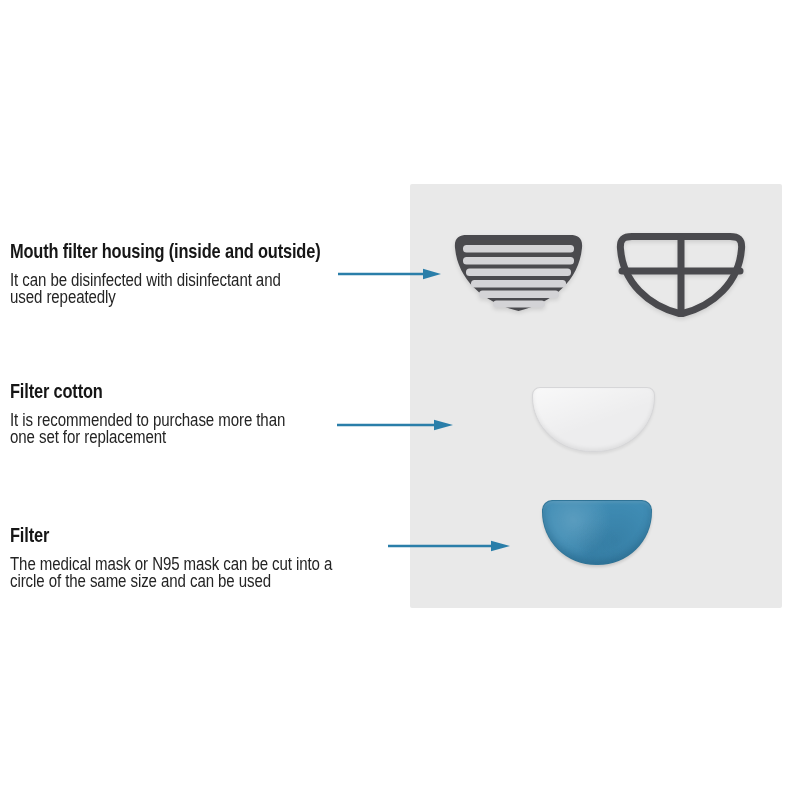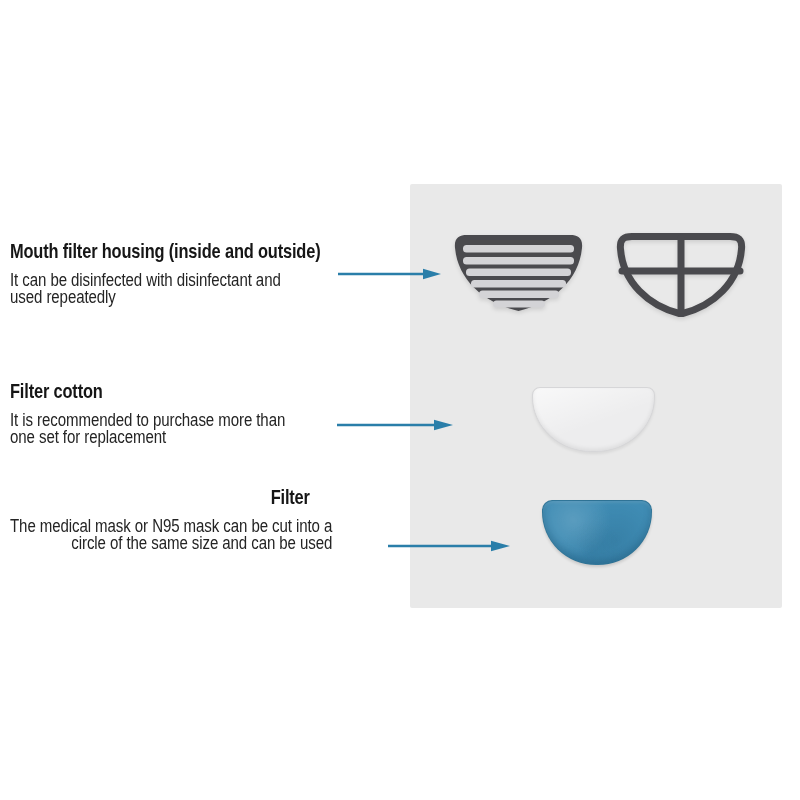--- a/index.html
+++ b/index.html
@@ -49,21 +49,21 @@
     transform:scaleX(.80); transform-origin:left center;
     margin:0 0 10px 0; color:#161616;
   }
   .note .line {
     font-size:17.5px; line-height:16.5px; color:#242424;
     letter-spacing:-.1px; white-space:nowrap;
     transform:scaleX(.86); transform-origin:left center;
   }
   #note-housing { top:240px; }
   #note-cotton  { top:380px; }
-  #note-filter  { top:486px;text-align:right; }
+  #note-filter  { top:524px; }
 
   
   .arrow { position:absolute; height:14px; display:block; }
   #arrow-housing { left:338px; top:267px; width:104px; }
   #arrow-cotton  { left:337px; top:418px; width:117px; }
   #arrow-filter  { left:388px; top:539px; width:123px; }
   .arrow svg { display:block; width:100%; height:100%; }
 </style>
 </head>
 <body>

